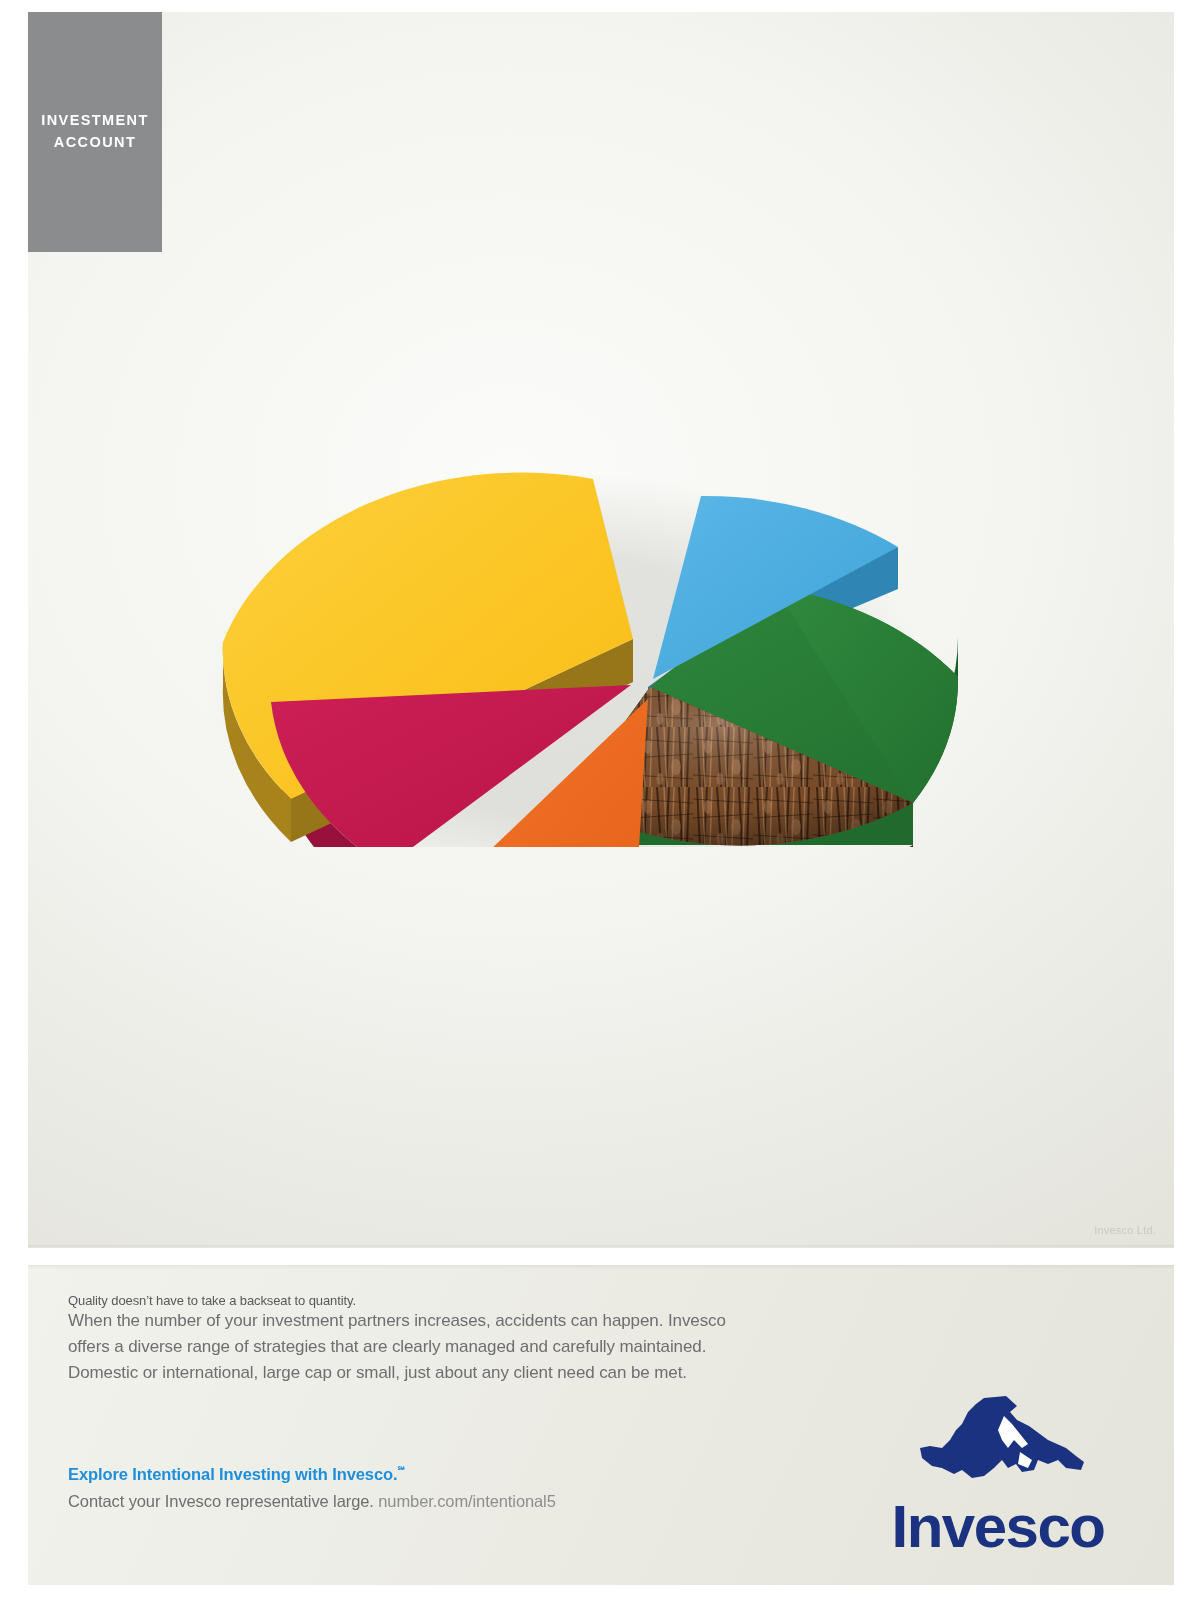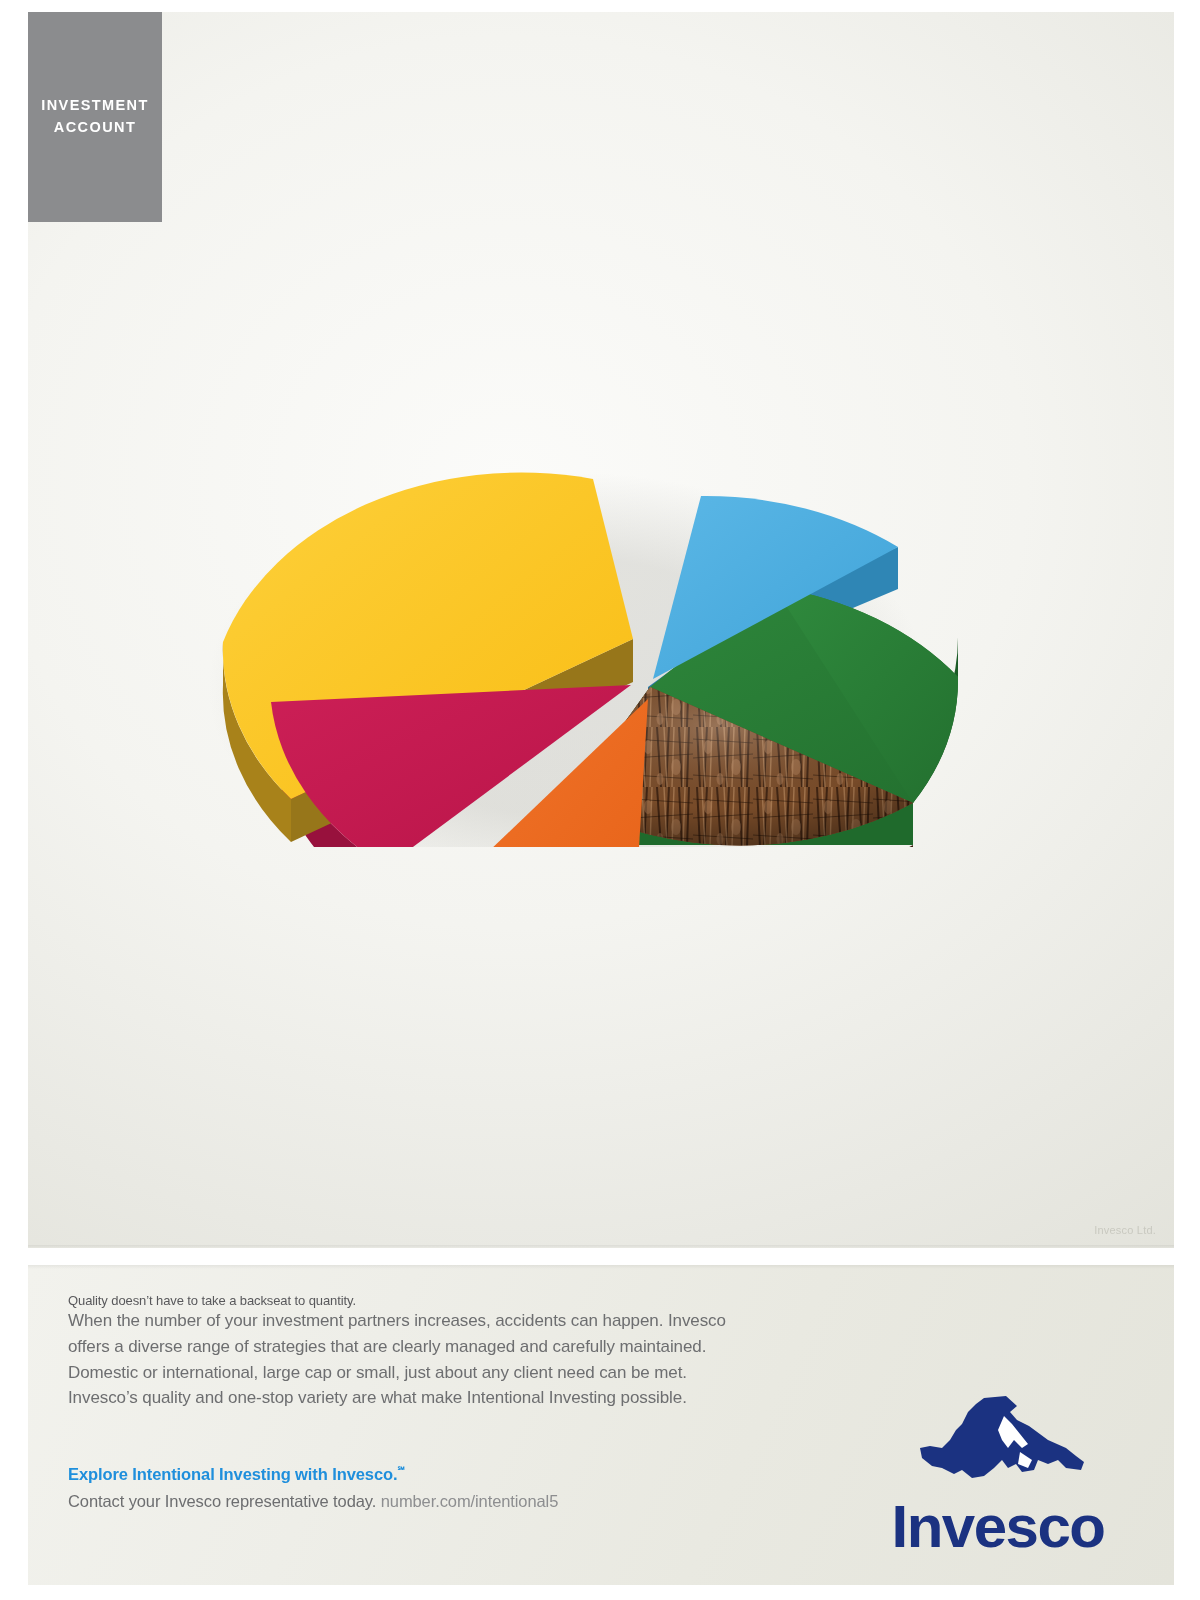--- a/index.html
+++ b/index.html
@@ -29,21 +29,21 @@
   .main-panel::after{
     content:"";
     position:absolute; left:0; right:0; bottom:0; height:3px;
     background:linear-gradient(to bottom, rgba(0,0,0,0.06), rgba(0,0,0,0));
   }
 
   
   .tab{
     position:absolute;
     left:0px; top:0px;
-    width:134px; height:210px;
+    width:134px; height:240px;
     background:#8b8c8e;
     display:flex;
     align-items:center;
     justify-content:center;
     text-align:center;
   }
   .tab-label{
     color:#ffffff;
     font-size:14.5px;
     font-weight:bold;
@@ -299,30 +299,29 @@
   </div>
 
   <div class="bottom-panel">
 
     <div class="copy">
       <div class="copy-head">Quality doesn’t have to take a backseat to quantity.</div>
       <div class="copy-body">
         <p>When the number of your investment partners increases, accidents can happen. Invesco</p>
         <p>offers a diverse range of strategies that are clearly managed and carefully maintained.</p>
         <p>Domestic or international, large cap or small, just about any client need can be met.</p>
-        <p>Invesco’s quality and one-stop variety are what make Intentional Investing possible.</p>
       </div>
     </div>
 
     <div class="cta">
       <div class="cta-head">
         <span>Explore Intentional Investing with Invesco.</span><sup>℠</sup>
       </div>
       <div class="cta-sub">
-        <span>Contact your Invesco representative today.</span>
+        <span>Contact your Invesco representative large.</span>
         <span class="url">number.com/intentional5</span>
       </div>
     </div>
 
     <div class="logo">
       <svg class="logo-mark" viewBox="0 0 200 105" xmlns="http://www.w3.org/2000/svg">
         <path fill="#1b3281" d="M86,8 L108,6 L119,16 L112,22 L119,30 L131,36 L150,50
                  L168,58 L178,66 L186,72 L183,80 L168,78 L160,70 L150,74 L140,70
                  L136,80 L124,82 L118,74 L110,78 L104,70 L96,78 L86,86 L74,88
                  L64,80 L56,84 L44,78 L34,76 L24,68 L22,58 L32,56 L44,58 L52,50

